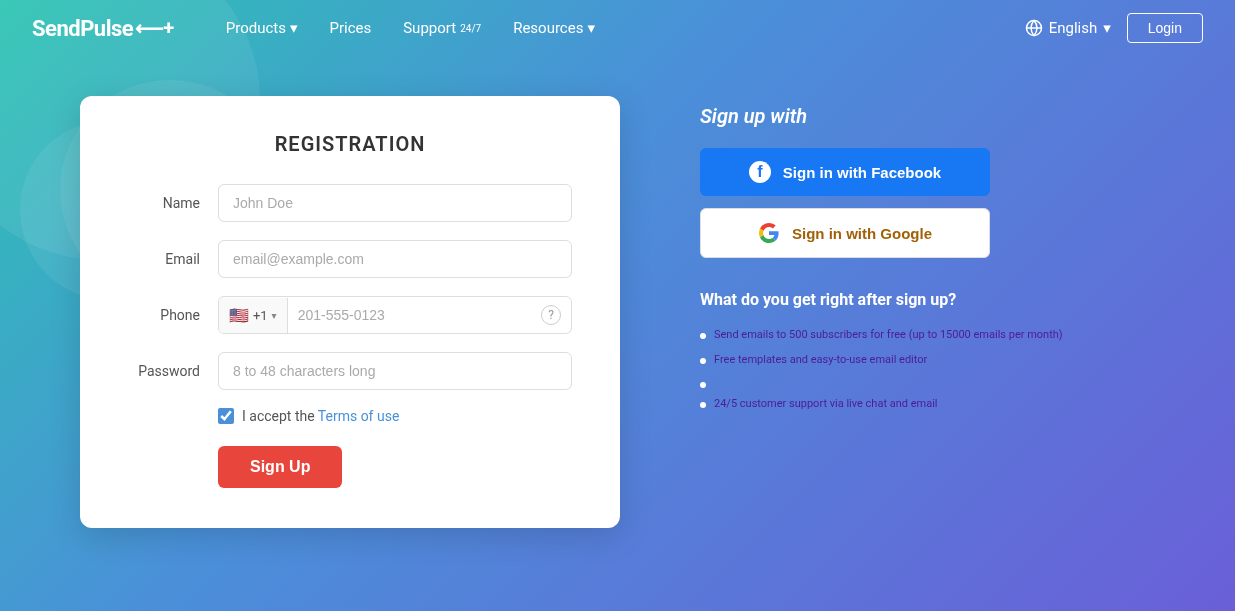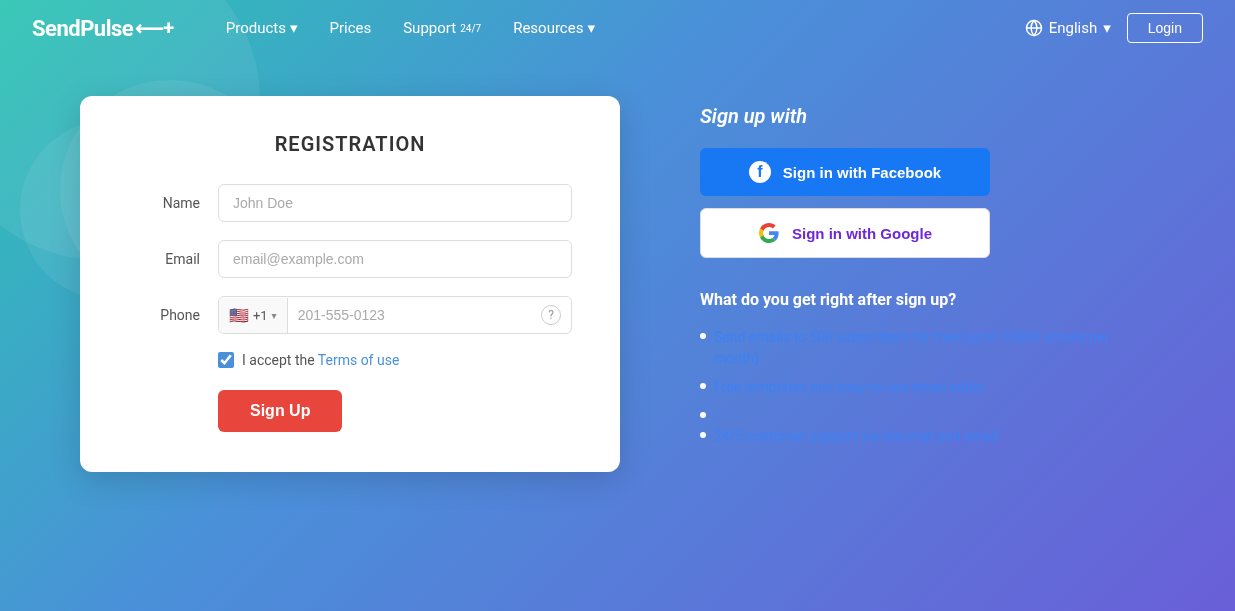--- a/index.html
+++ b/index.html
@@ -257,21 +257,21 @@
       margin-bottom: 12px;
       border: none;
       transition: opacity 0.2s;
     }
     .facebook-btn {
       background: #1877f2;
       color: white;
     }
     .google-btn {
       background: white;
-      color: #6d28d9;
+      color: #a16207;
       border: 1.5px solid #ddd;
     }
 
     .fb-icon {
       width: 22px;
       height: 22px;
       background: white;
       border-radius: 50%;
       display: flex;
       align-items: center;
@@ -298,22 +298,22 @@
       font-size: 16px;
       font-weight: 700;
       color: white;
       margin-bottom: 14px;
     }
     .benefits-list {
       list-style: none;
       padding: 0;
     }
     .benefits-list li {
-      color: #3b82f6;
-      font-size: 14px;
+      color: #4c1d95;
+      font-size: 11px;
       padding: 4px 0;
       display: flex;
       align-items: flex-start;
       gap: 8px;
       line-height: 1.5;
     }
     .bullet {
       width: 6px;
       height: 6px;
       border-radius: 50%;
@@ -386,20 +386,24 @@
         <div class="phone-flag">
           <span class="flag-emoji">🇺🇸</span>
           <span class="phone-code">+1</span>
           <span class="chevron-small">▾</span>
         </div>
         <input class="phone-input" type="tel" placeholder="201-555-0123" style="">
         <div class="help-icon">?</div>
       </div>
     </div>
 
+    <div class="form-row">
+      <label class="form-label">Password</label>
+      <input class="form-input" type="password" placeholder="8 to 48 characters long" style="">
+    </div>
 
     <div class="checkbox-row">
       <input type="checkbox" class="checkbox-input" id="terms-checkbox" checked="" style="">
       <label class="checkbox-label" for="terms-checkbox">
         <span>I accept the</span>
         <a class="terms-link">Terms of use</a>
       </label>
     </div>
 
     <button class="signup-btn">Sign Up</button>

